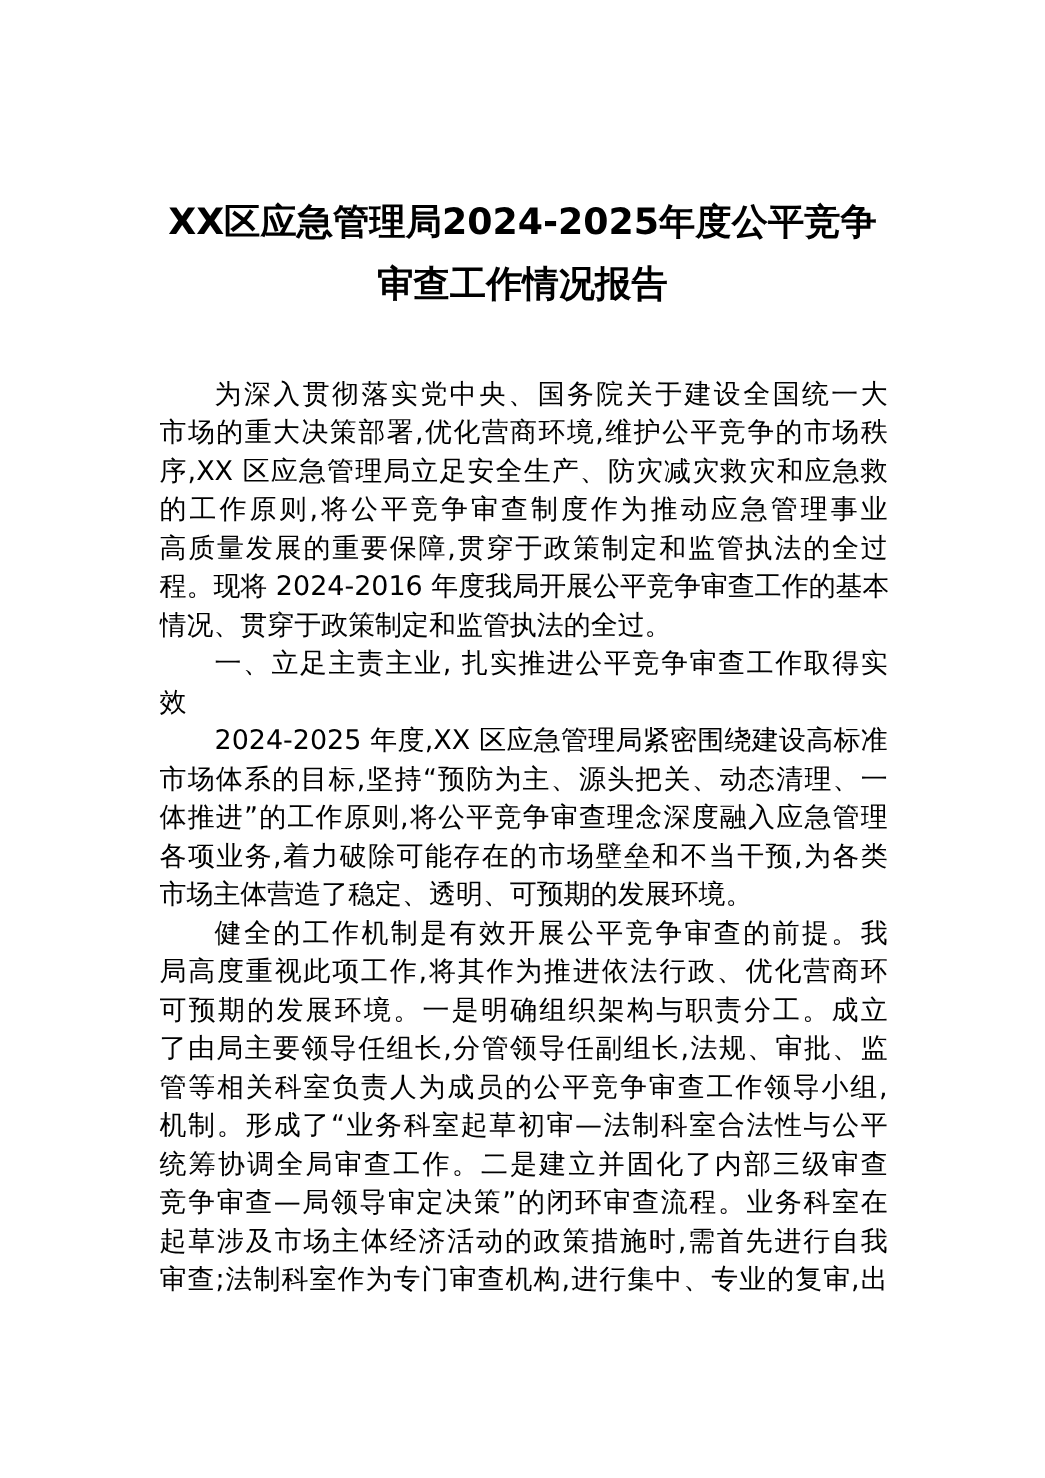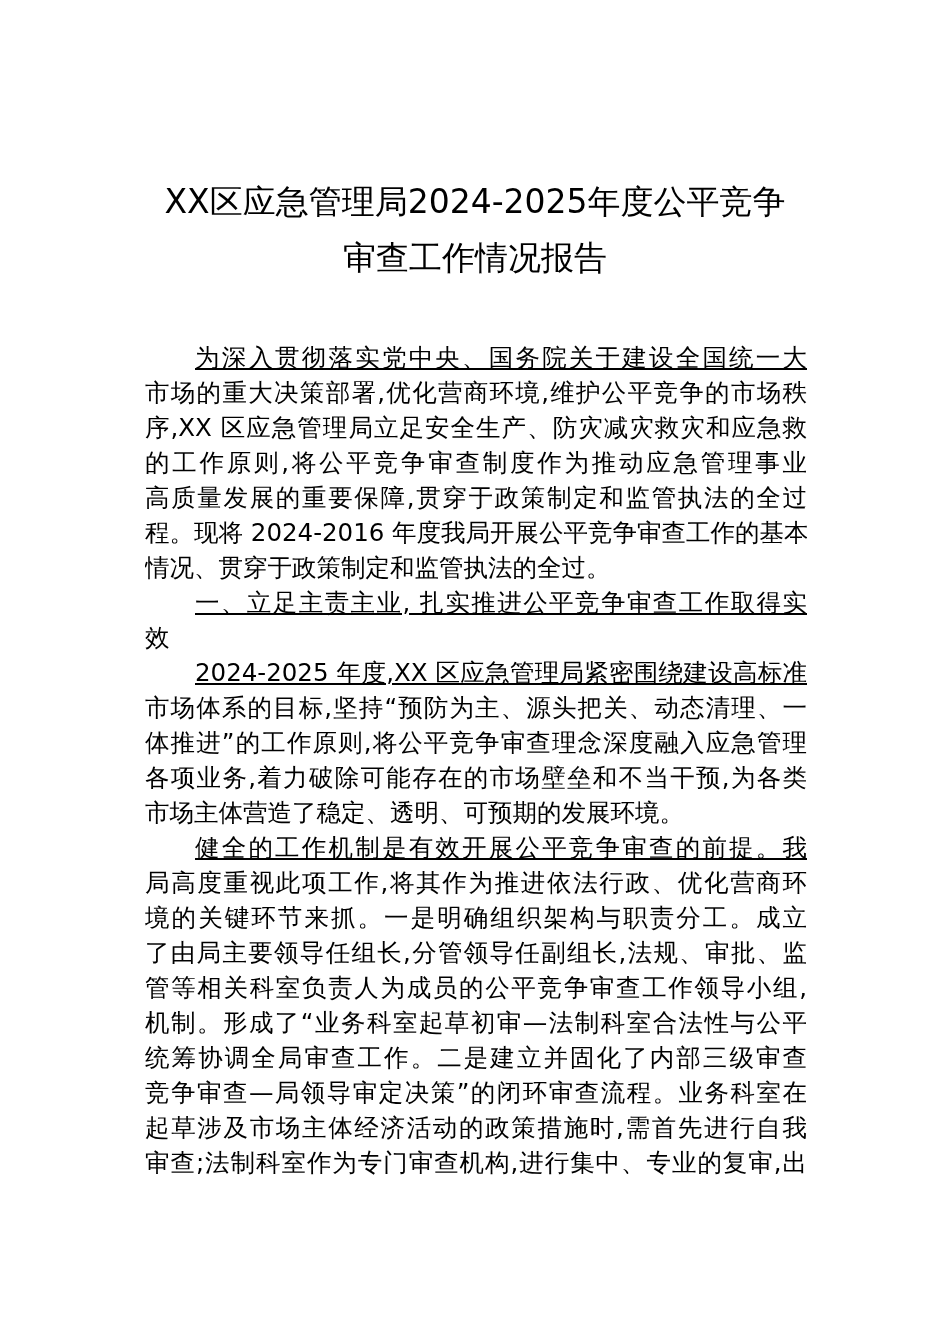--- a/index.html
+++ b/index.html
@@ -1,22 +1,22 @@
 <!DOCTYPE html>
 <html><head>
   <meta charset="utf-8">
   <style>
     html, body { margin: 0; padding: 0; background: #ffffff; }
     body { width: 950px; height: 1344px; position: relative; overflow: hidden; font-family: "DejaVu Serif", "Liberation Serif", serif; color: #000; }
     .page { position: absolute; left: 0; top: 0; width: 950px; height: 1344px; background: #fff; }
-    .title-line { position: absolute; left: 0; width: 950px; text-align: center; font-size: 33px; line-height: 40px; letter-spacing: 0px; white-space: nowrap; font-family: "DejaVu Sans", sans-serif; font-weight: normal; }
+    .title-line { position: absolute; left: 0; width: 950px; text-align: center; font-size: 33px; line-height: 40px; letter-spacing: 0px; white-space: nowrap; font-family: "DejaVu Sans", sans-serif; font-weight: bold; }
     .body-block { position: absolute; left: 145px; top: 340px; width: 662px; }
     .line { height: 35px; line-height: 35px; font-size: 24.5px; white-space: nowrap; overflow: hidden; font-family: "DejaVu Sans", sans-serif; text-align: justify; text-align-last: justify; letter-spacing: 0px; }
     .line.last { text-align-last: left; }
-    .line.indent { padding-left: 50px; text-decoration: underline; }
+    .line.indent { padding-left: 50px; }
   </style>
 </head>
 <body>
 
 <div class="page">
 
   <div class="title-line" style="top:182px;">XX区应急管理局2024-2025年度公平竞争</div>
   <div class="title-line" style="top:238px;">审查工作情况报告</div>
 
   <div class="body-block">
@@ -41,21 +41,21 @@
       <div class="line">市场体系的目标,坚持“预防为主、源头把关、动态清理、一</div>
       <div class="line">体推进”的工作原则,将公平竞争审查理念深度融入应急管理</div>
       <div class="line">各项业务,着力破除可能存在的市场壁垒和不当干预,为各类</div>
       <div class="line last">市场主体营造了稳定、透明、可预期的发展环境。</div>
     </div>
 
 
     <div>
       <div class="line indent">健全的工作机制是有效开展公平竞争审查的前提。我</div>
       <div class="line">局高度重视此项工作,将其作为推进依法行政、优化营商环</div>
-      <div class="line">境的关键环节来抓。一是明确组织架构与职责分工。成立</div>
+      <div class="line">可预期的发展环境。一是明确组织架构与职责分工。成立</div>
       <div class="line">了由局主要领导任组长,分管领导任副组长,法规、审批、监</div>
       <div class="line">管等相关科室负责人为成员的公平竞争审查工作领导小组,</div>
       <div class="line">机制。形成了“业务科室起草初审—法制科室合法性与公平</div>
       <div class="line">统筹协调全局审查工作。二是建立并固化了内部三级审查</div>
       <div class="line">竞争审查—局领导审定决策”的闭环审查流程。业务科室在</div>
       <div class="line">起草涉及市场主体经济活动的政策措施时,需首先进行自我</div>
       <div class="line">审查;法制科室作为专门审查机构,进行集中、专业的复审,出</div>
     </div>
 
   </div>

